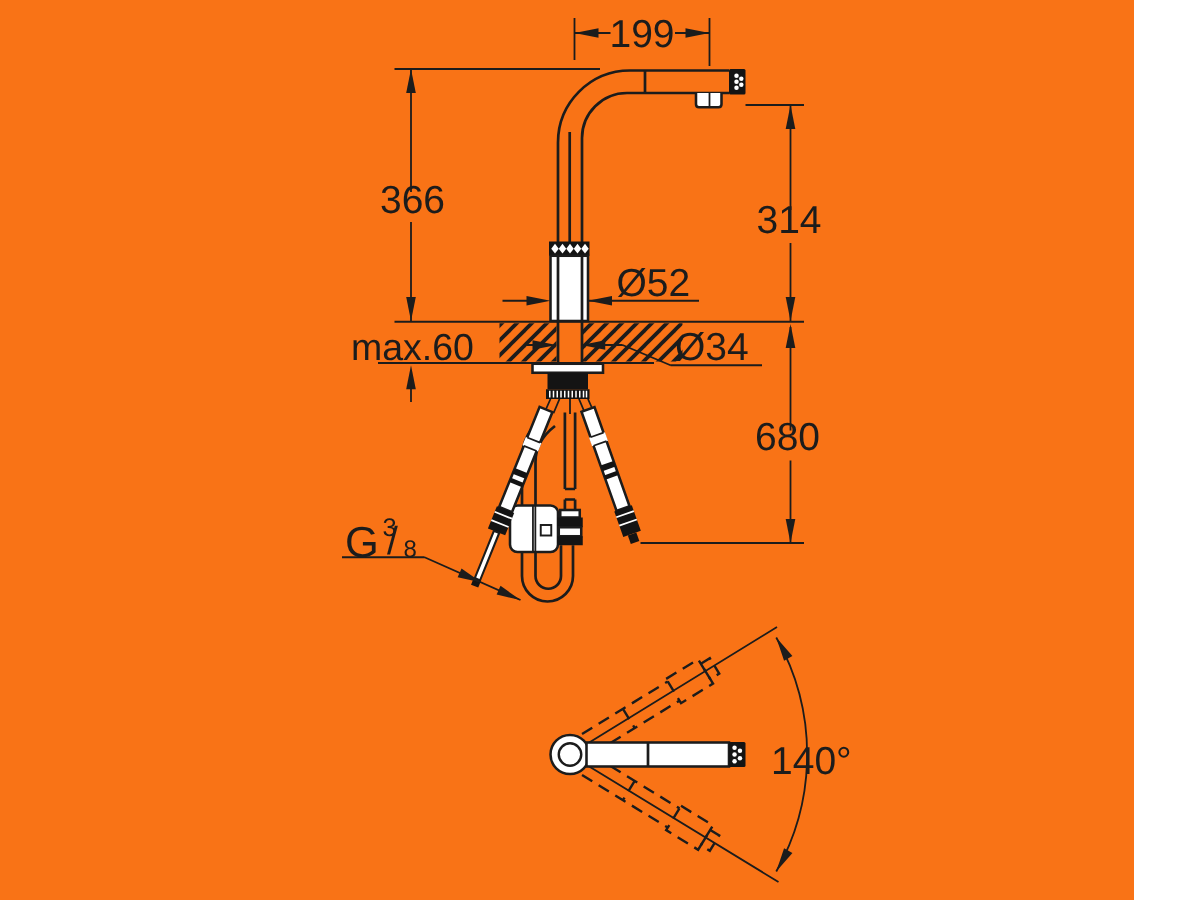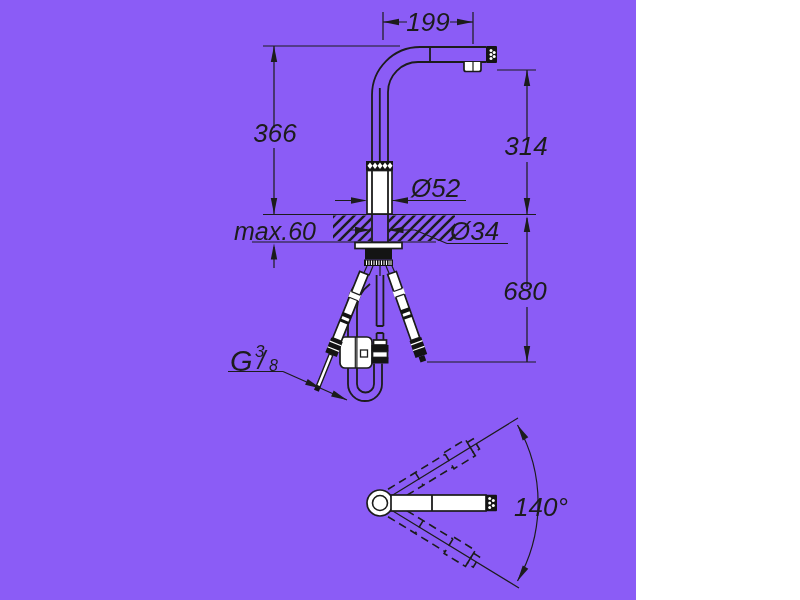--- a/index.html
+++ b/index.html
@@ -1,17 +1,17 @@
 <!DOCTYPE html>
 <html><head>
 <meta charset="utf-8">
 <style>
   html,body{margin:0;padding:0;background:#fff;}
-  .stage{position:relative;width:636px;height:600px;background:#8b5cf6;overflow:hidden;
-         font-family:"Liberation Sans", sans-serif;font-style:italic;}
+  .stage{position:relative;width:756px;height:600px;background:#f97316;overflow:hidden;
+         font-family:"Liberation Sans", sans-serif;}
   svg{display:block;}
   text{fill:#1c1c1c;font-family:"Liberation Sans", sans-serif;}
   .dim{font-size:26px;}
   .dim-mid{font-size:26px;text-anchor:middle;}
   .dim-small{font-size:25px;}
   .thin{stroke:#1c1c1c;stroke-width:1.2;fill:none;}
   .draw{stroke:#1c1c1c;stroke-width:1.8;fill:none;}
   .drawf{stroke:#1c1c1c;stroke-width:1.7;fill:#ffffff;}
   .dark{fill:#141414;stroke:none;}
   .dashed{stroke:#1c1c1c;stroke-width:1.6;fill:none;stroke-dasharray:8 5;}

